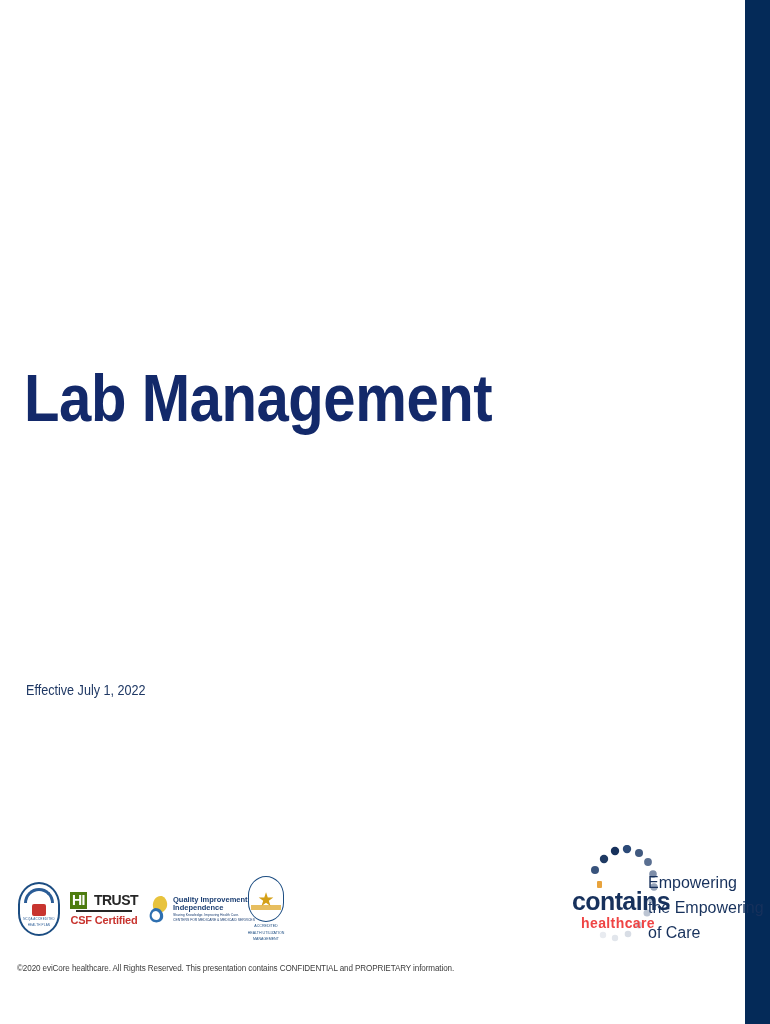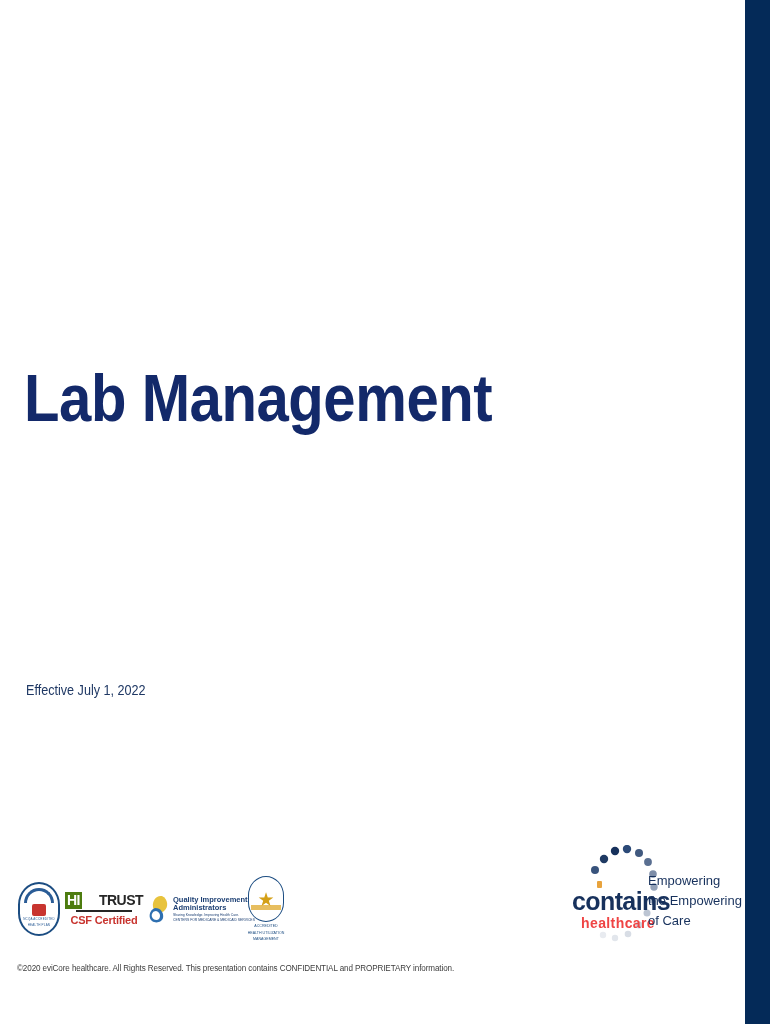--- a/index.html
+++ b/index.html
@@ -157,21 +157,21 @@
     font-weight: bold;
     line-height: 17px;
     padding: 0 2px;
     letter-spacing: -0.5px;
   }
   .hitrust .trust {
     color: #262626;
     font-size: 14px;
     font-weight: bold;
     line-height: 17px;
-    padding-left: 17px;
+    padding-left: 7px;
     letter-spacing: -0.5px;
     text-align: center;
   }
   .hitrust .rule {
     width: 100%;
     height: 2px;
     background: #262626;
     margin: 1px 0 2px 0;
   }
   .hitrust .csf {
@@ -346,21 +346,21 @@
     letter-spacing: 0.4px;
     line-height: 1;
     padding-left: 9px;
     white-space: nowrap;
   }
   .evicore .tagline {
     position: absolute;
     left: 76px;
     top: 26px;
     font-family: "Liberation Sans Narrow", "Liberation Sans", sans-serif;
-    font-size: 13px;
+    font-size: 16px;
     line-height: 1.55;
     color: #17315c;
     white-space: nowrap;
   }
 
   
   .copyright {
     position: absolute;
     left: 17px;
     top: 963px;
@@ -415,21 +415,21 @@
       <div class="qio">
         <div class="qio-mark">
           <svg width="22" height="30" viewBox="0 0 22 30">
             <path d="M14 2 C20 5 21 13 16 17 C12 20 6 18 5 13 C4 7 8 1 14 2 Z" fill="#e8c33d"></path>
             <path d="M7 14 C13 14 16 19 15 24 C14 28 8 30 4 27 C0 24 1 16 7 14 Z" fill="#2e6fb0"></path>
             <path d="M8 17 C12 18 13 22 11 25 C9 27 5 26 4 23 C3 20 5 17 8 17 Z" fill="#ffffff"></path>
           </svg>
         </div>
         <div class="qio-text">
           <div class="l1">Quality Improvement</div>
-          <div class="l2">Administrators</div>
+          <div class="l2">Independence</div>
           <div class="l3">Sharing Knowledge. Improving Health Care.</div>
           <div class="l4">CENTERS FOR MEDICARE &amp; MEDICAID SERVICES</div>
         </div>
       </div>
     </div>
 
     <div class="badge">
       <div class="urac">
         <div class="urac-oval">
           <div class="band"></div>

